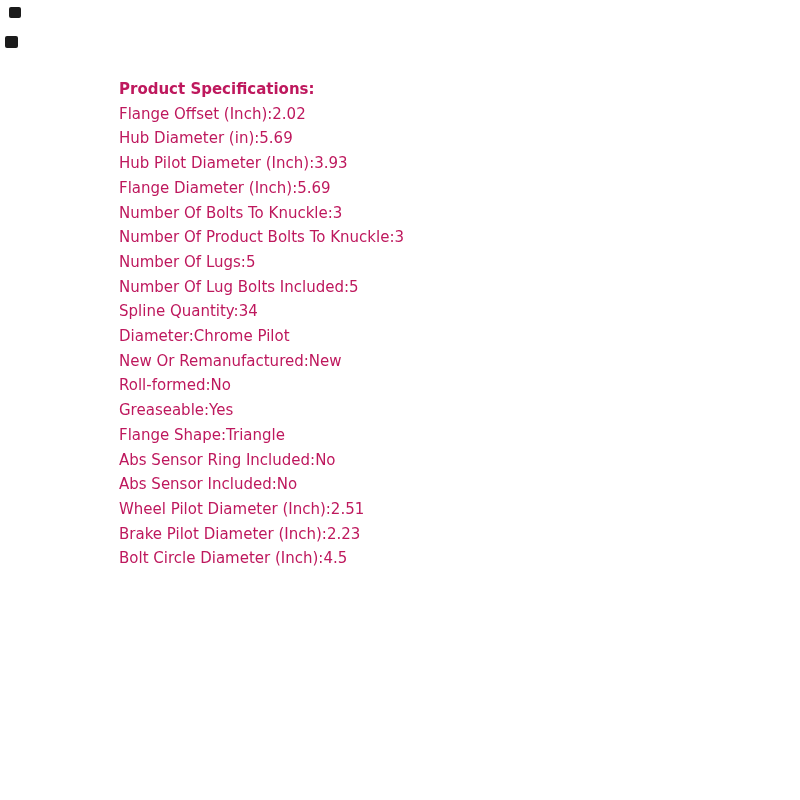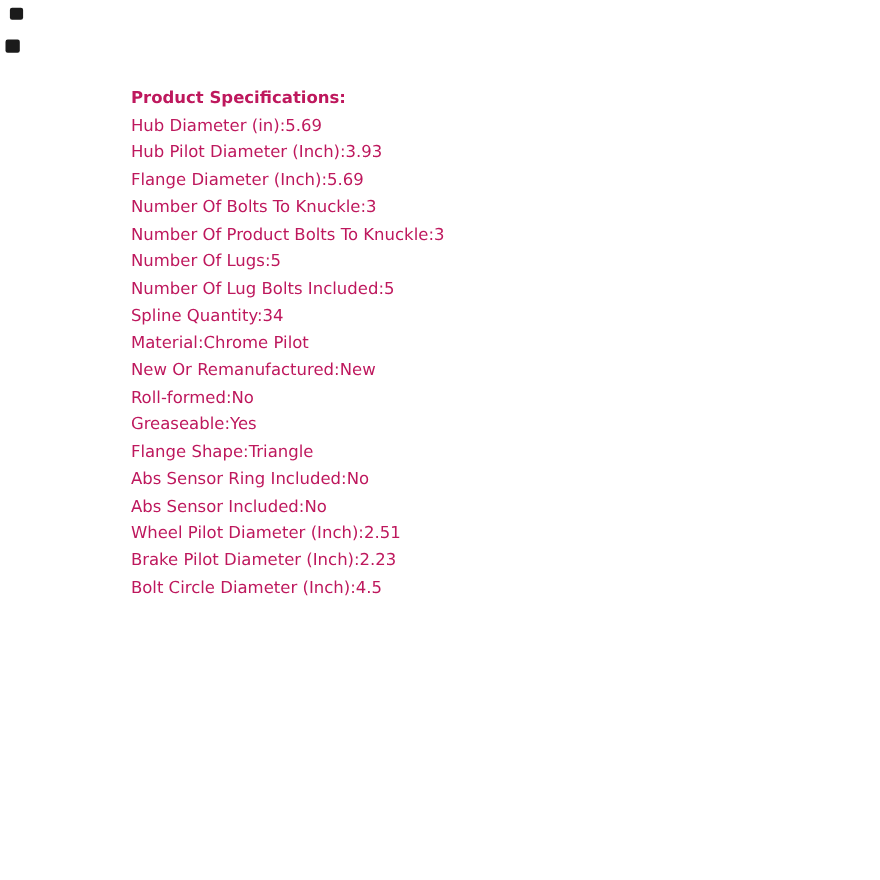--- a/index.html
+++ b/index.html
@@ -50,29 +50,30 @@
 </style>
 </head>
 <body>
 
 <div class="corner-mark mark-1"></div>
 <div class="corner-mark mark-2"></div>
 
 <div class="content">
   <div class="heading">Product Specifications:</div>
   <div id="spec-list">
+      <div class="spec-line"><span>Flange Offset (Inch):</span><span>2.02</span></div>
       <div class="spec-line"><span>Hub Diameter (in):</span><span>5.69</span></div>
       <div class="spec-line"><span>Hub Pilot Diameter (Inch):</span><span>3.93</span></div>
       <div class="spec-line"><span>Flange Diameter (Inch):</span><span>5.69</span></div>
       <div class="spec-line"><span>Number Of Bolts To Knuckle:</span><span>3</span></div>
       <div class="spec-line"><span>Number Of Product Bolts To Knuckle:</span><span>3</span></div>
       <div class="spec-line"><span>Number Of Lugs:</span><span>5</span></div>
       <div class="spec-line"><span>Number Of Lug Bolts Included:</span><span>5</span></div>
       <div class="spec-line"><span>Spline Quantity:</span><span>34</span></div>
-      <div class="spec-line"><span>Material:</span><span>Chrome Pilot</span></div>
+      <div class="spec-line"><span>Diameter:</span><span>Chrome Pilot</span></div>
       <div class="spec-line"><span>New Or Remanufactured:</span><span>New</span></div>
       <div class="spec-line"><span>Roll-formed:</span><span>No</span></div>
       <div class="spec-line"><span>Greaseable:</span><span>Yes</span></div>
       <div class="spec-line"><span>Flange Shape:</span><span>Triangle</span></div>
       <div class="spec-line"><span>Abs Sensor Ring Included:</span><span>No</span></div>
       <div class="spec-line"><span>Abs Sensor Included:</span><span>No</span></div>
       <div class="spec-line"><span>Wheel Pilot Diameter (Inch):</span><span>2.51</span></div>
       <div class="spec-line"><span>Brake Pilot Diameter (Inch):</span><span>2.23</span></div>
       <div class="spec-line"><span>Bolt Circle Diameter (Inch):</span><span>4.5</span></div>
     </div>

